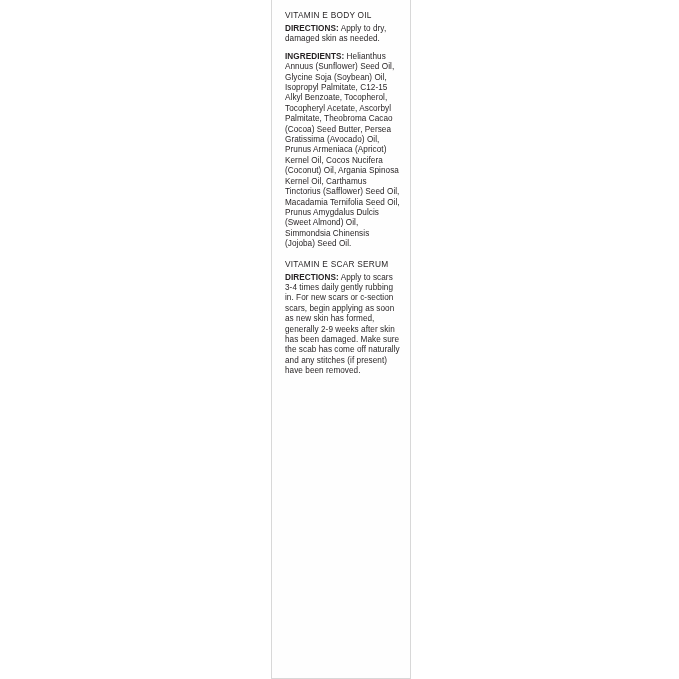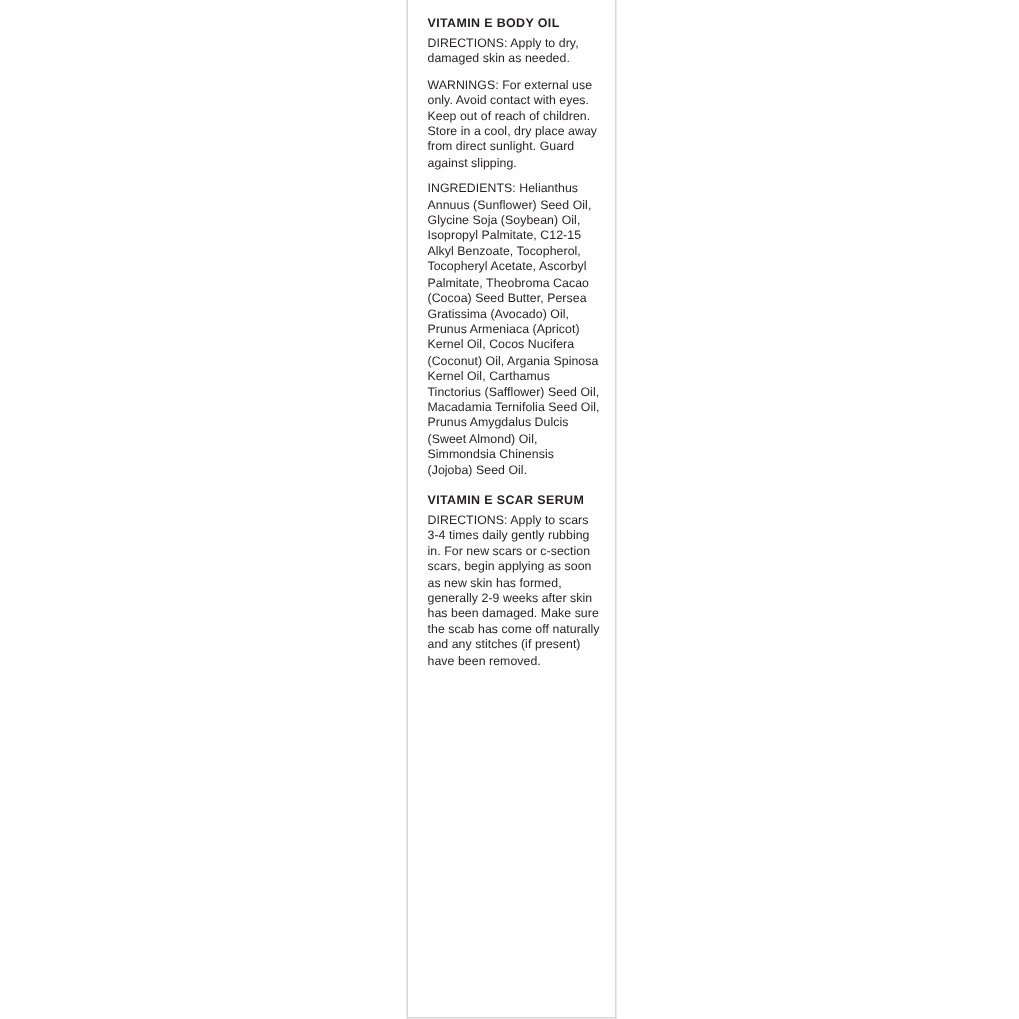--- a/index.html
+++ b/index.html
@@ -33,35 +33,35 @@
   }
   .label-inner {
     position: absolute;
     left: 13px;
     top: 10px;
     width: 116px;
     color: #231f20;
   }
   .sect-title {
     font-size: 8.3px;
-    font-weight: bold;
+    font-weight: normal;
     letter-spacing: 0.25px;
     line-height: 11px;
     margin: 0 0 3px 0;
     text-transform: uppercase;
   }
   .para {
     font-size: 8.2px;
     line-height: 10.4px;
     margin: 0 0 7px 0;
     text-align: left;
     letter-spacing: 0.05px;
   }
   .para b, .lead {
-    font-weight: normal;
+    font-weight: bold;
   }
   .para.ingredients {
     margin-bottom: 9px;
   }
   .sect-title.second {
     margin-top: 2px;
   }
   .bottom-rule {
     position: absolute;
     left: 271px;
@@ -77,23 +77,20 @@
 <div class="page">
   <div class="label-panel">
     <div class="label-inner">
 
       <div class="sect-title">VITAMIN E BODY OIL</div>
 
       <p class="para">
         <b>DIRECTIONS:</b><span> Apply to dry, damaged skin as needed.</span>
       </p>
 
-      <p class="para">
-        <b>WARNINGS:</b><span> For external use only. Avoid contact with eyes. Keep out of reach of children. Store in a cool, dry place away from direct sunlight. </span><b>Guard against slipping.</b>
-      </p>
 
       <p class="para ingredients">
         <b>INGREDIENTS:</b><span> Helianthus Annuus (Sunflower) Seed Oil, Glycine Soja (Soybean) Oil, Isopropyl Palmitate, C12-15 Alkyl Benzoate, Tocopherol, Tocopheryl Acetate, Ascorbyl Palmitate, Theobroma Cacao (Cocoa) Seed Butter, Persea Gratissima (Avocado) Oil, Prunus Armeniaca (Apricot) Kernel Oil, Cocos Nucifera (Coconut) Oil, Argania Spinosa Kernel Oil, Carthamus Tinctorius (Safflower) Seed Oil, Macadamia Ternifolia Seed Oil, Prunus Amygdalus Dulcis (Sweet Almond) Oil, Simmondsia Chinensis (Jojoba) Seed Oil.</span>
       </p>
 
       <div class="sect-title second">VITAMIN E SCAR SERUM</div>
 
       <p class="para">
         <b>DIRECTIONS:</b><span> Apply to scars 3-4 times daily gently rubbing in. For new scars or c-section scars, begin applying as soon as new skin has formed, generally 2-9 weeks after skin has been damaged. Make sure the scab has come off naturally and any stitches (if present) have been removed.</span>
       </p>

